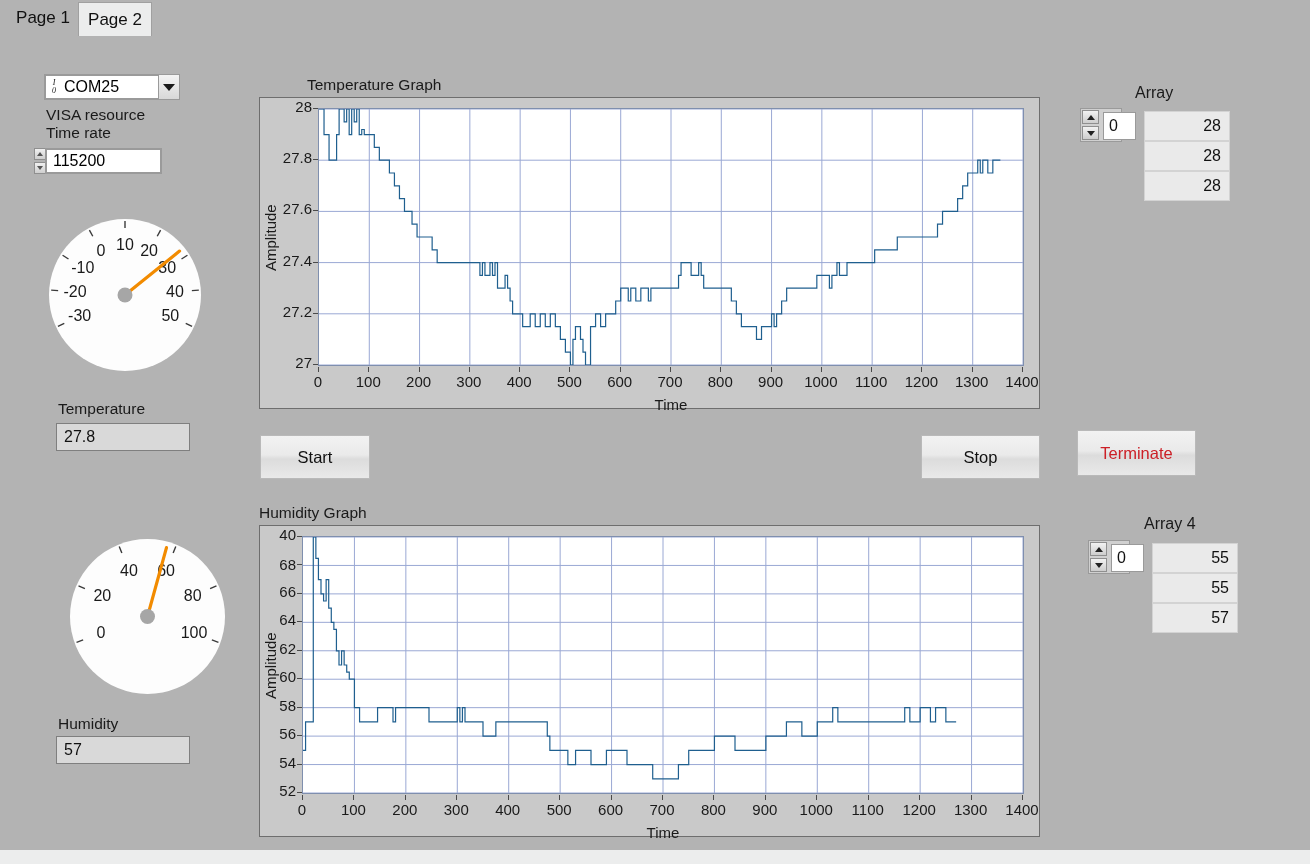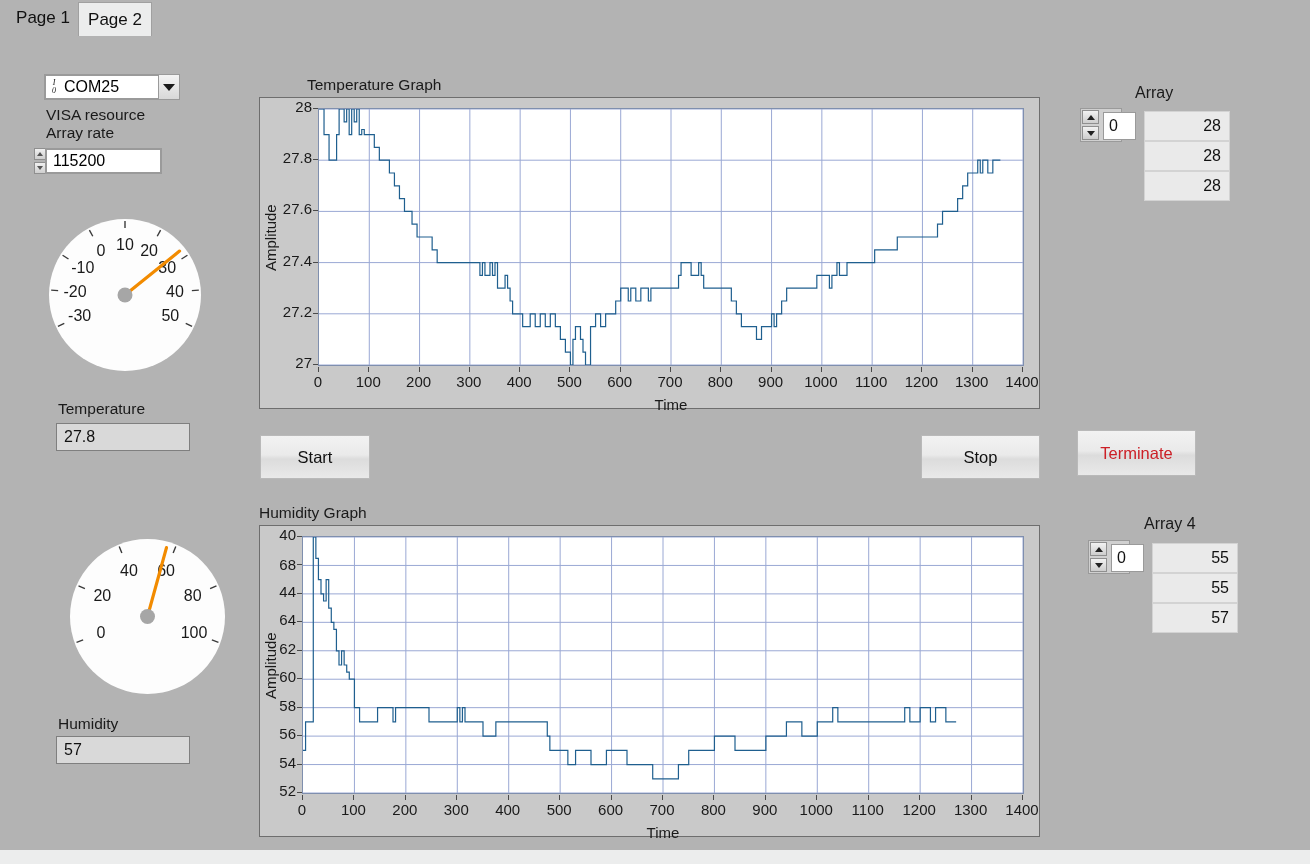--- a/index.html
+++ b/index.html
@@ -105,21 +105,21 @@
   <div id="visaIcon">
       <i>I</i>
       <i>0</i>
     </div>
   <div id="visaVal">COM25</div>
   <div id="visaArrow">
       <div class="caret-dn"></div>
     </div>
 </div>
 
-<div class="lbl" style="left:46px;top:124px;">Array rate</div>
+<div class="lbl" style="left:46px;top:124px;">Time rate</div>
 <div id="baudWrap">
   <div id="baudSpin">
     <div class="spinTiny">
         <div class="tri-up-s"></div>
       </div>
     <div class="spinTiny">
         <div class="tri-dn-s"></div>
       </div>
   </div>
   <div id="baudField">115200</div>
@@ -298,21 +298,21 @@
     <div class="axisTxtY" style="left: -10px; top: 199.111px; width: 46px;">56</div>
     <div class="tickMark" style="left: 37px; top: 209.111px; width: 5px; height: 1px;"></div>
     <div class="axisTxtY" style="left: -10px; top: 170.667px; width: 46px;">58</div>
     <div class="tickMark" style="left: 37px; top: 180.667px; width: 5px; height: 1px;"></div>
     <div class="axisTxtY" style="left: -10px; top: 142.222px; width: 46px;">60</div>
     <div class="tickMark" style="left: 37px; top: 152.222px; width: 5px; height: 1px;"></div>
     <div class="axisTxtY" style="left: -10px; top: 113.778px; width: 46px;">62</div>
     <div class="tickMark" style="left: 37px; top: 123.778px; width: 5px; height: 1px;"></div>
     <div class="axisTxtY" style="left: -10px; top: 85.3333px; width: 46px;">64</div>
     <div class="tickMark" style="left: 37px; top: 95.3333px; width: 5px; height: 1px;"></div>
-    <div class="axisTxtY" style="left: -10px; top: 56.8889px; width: 46px;">44</div>
+    <div class="axisTxtY" style="left: -10px; top: 56.8889px; width: 46px;">66</div>
     <div class="tickMark" style="left: 37px; top: 66.8889px; width: 5px; height: 1px;"></div>
     <div class="axisTxtY" style="left: -10px; top: 30px; width: 46px;">68</div>
     <div class="tickMark" style="left: 37px; top: 38.4444px; width: 5px; height: 1px;"></div>
     <div class="axisTxtY" style="left: -10px; top: 0px; width: 46px;">40</div>
     <div class="tickMark" style="left: 37px; top: 10px; width: 5px; height: 1px;"></div>
     <div class="axisTxt" style="left: 18px; top: 275px; width: 48px; text-align: center;">0</div>
     <div class="tickMark" style="left: 42px; top: 269px; width: 1px; height: 5px;"></div>
     <div class="axisTxt" style="left: 69.4286px; top: 275px; width: 48px; text-align: center;">100</div>
     <div class="tickMark" style="left: 93.4286px; top: 269px; width: 1px; height: 5px;"></div>
     <div class="axisTxt" style="left: 120.857px; top: 275px; width: 48px; text-align: center;">200</div>

